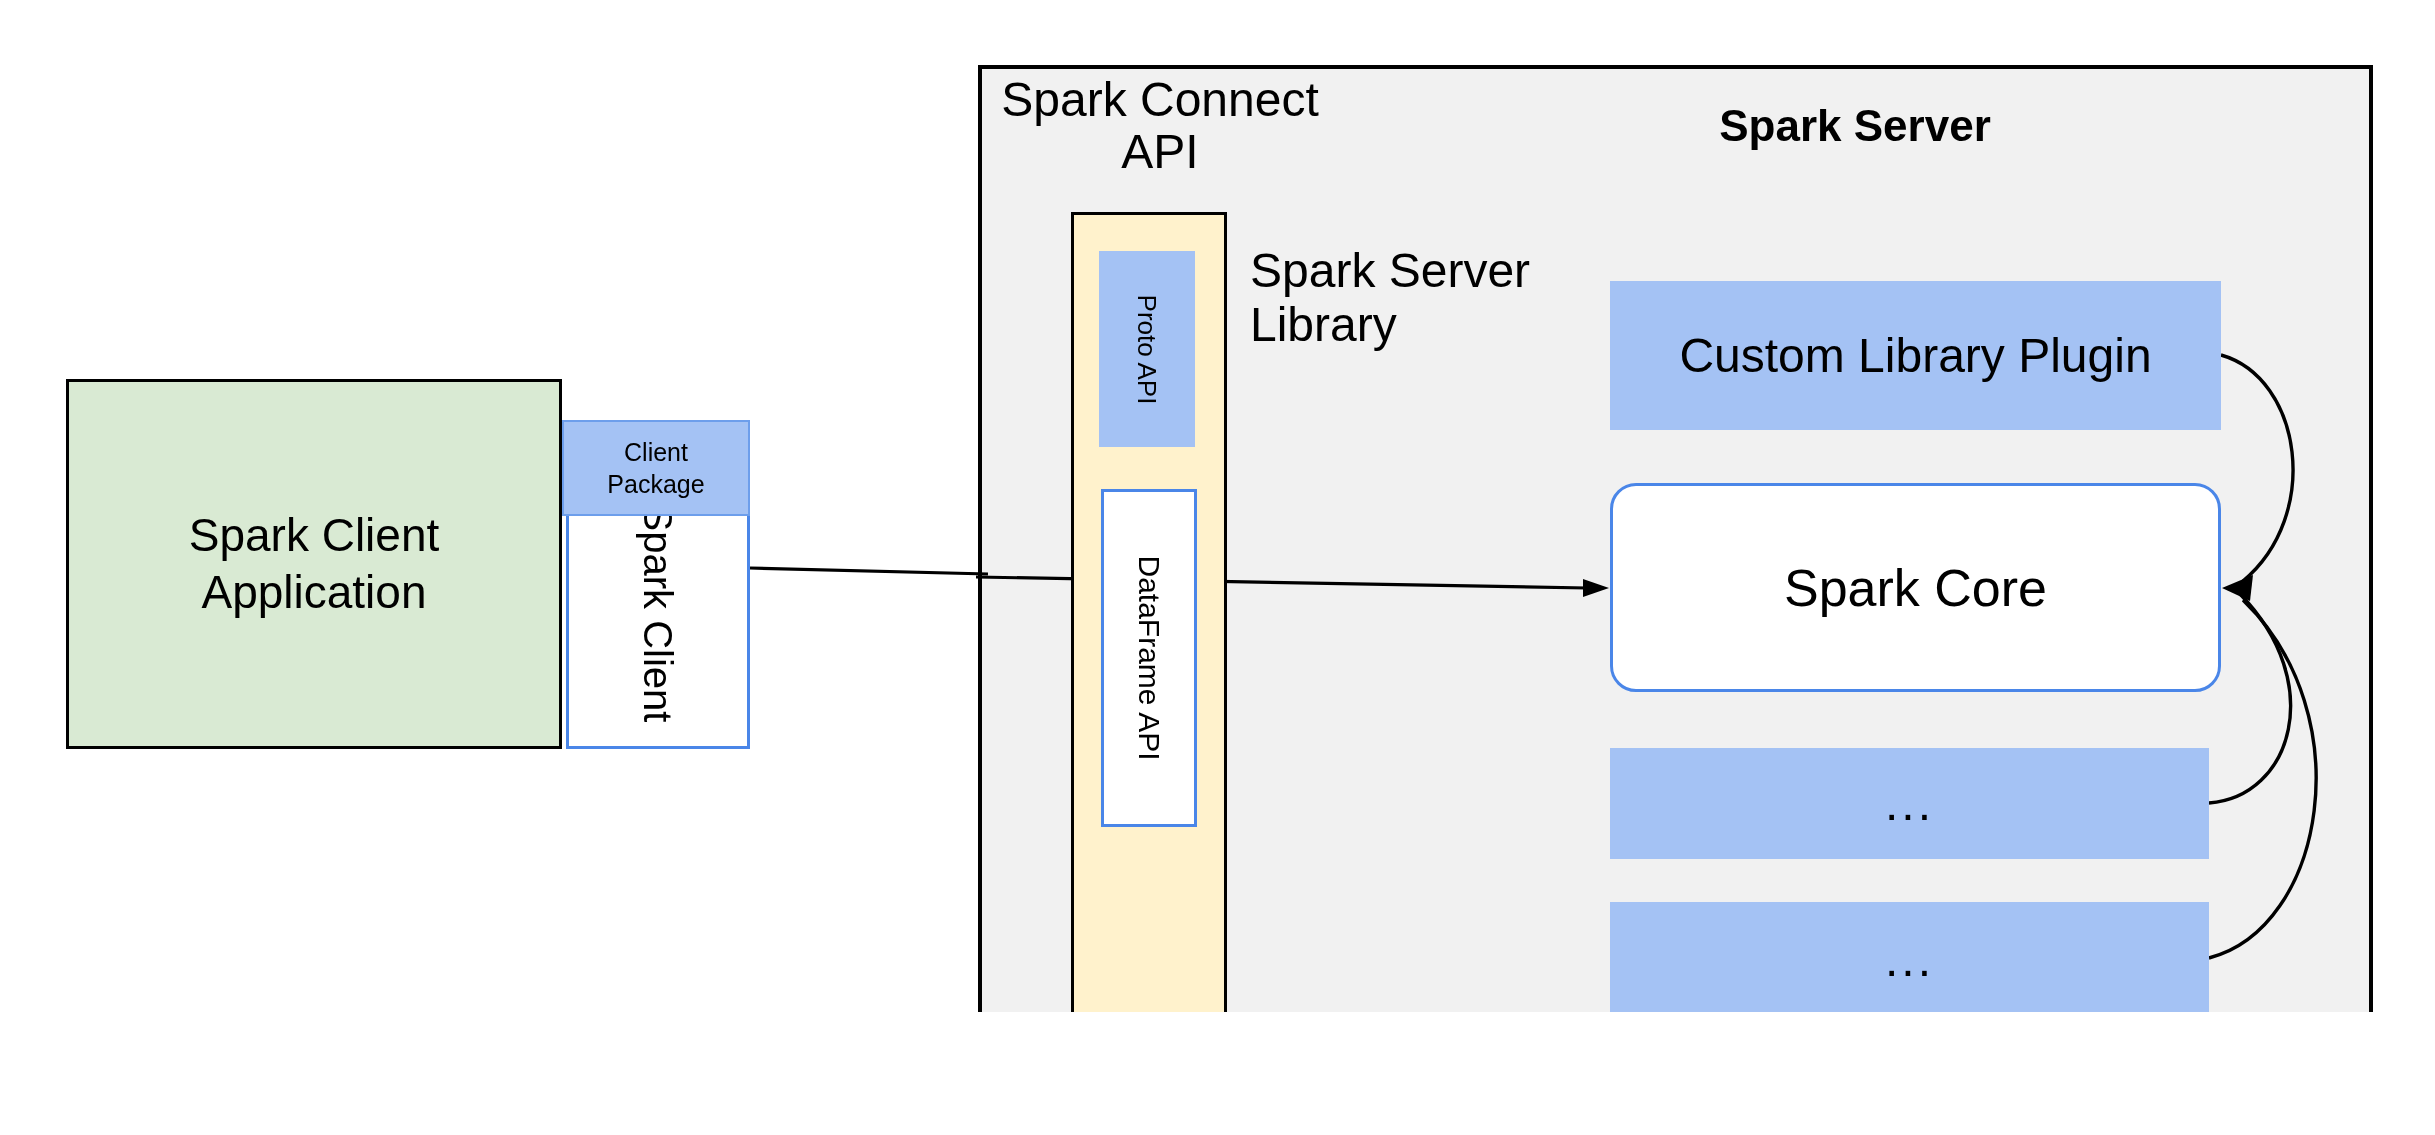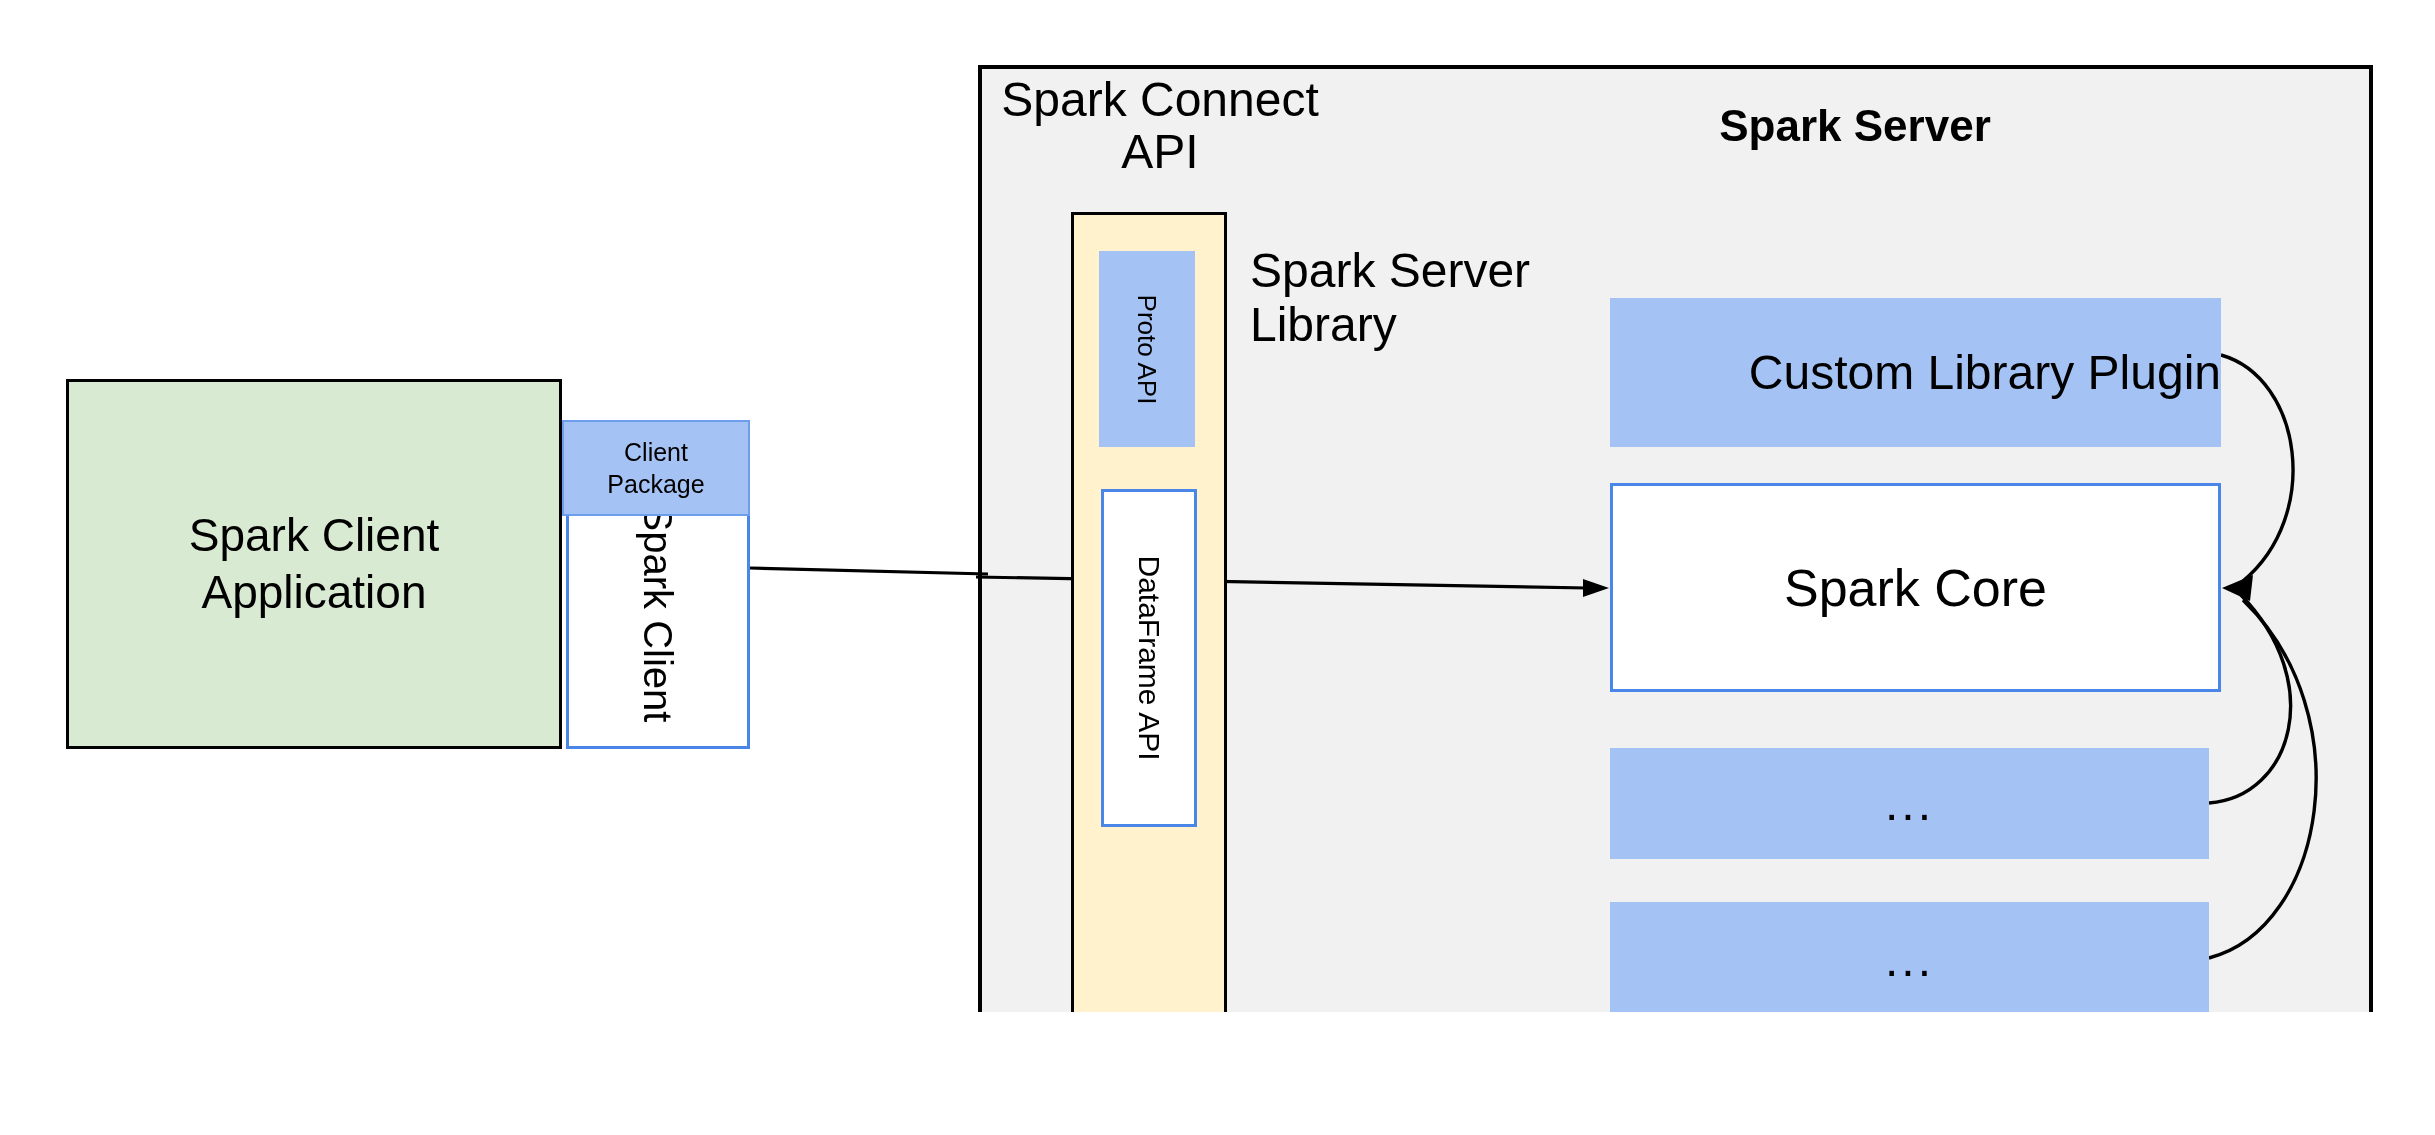--- a/index.html
+++ b/index.html
@@ -79,26 +79,26 @@
     z-index: 4;
   }
   .proto-api .rot { font-size: 26px; }
   .dataframe-api {
     left: 1101px; top: 489px; width: 96px; height: 338px;
     z-index: 4;
   }
   .dataframe-api .rot { font-size: 30px; }
 
   .clp-box {
-    left: 1610px; top: 298px; width: 611px; height: 149px;
-    font-size: 48px; z-index: 3; justify-content: flex-end;
+    left: 1610px; top: 281px; width: 611px; height: 149px;
+    font-size: 48px; z-index: 3;
   }
   .spark-core-box {
     left: 1610px; top: 483px; width: 611px; height: 209px;
-    font-size: 52px; z-index: 3;
+    font-size: 52px; z-index: 3; border-radius: 26px;
   }
   .dots-box-1 {
     left: 1610px; top: 748px; width: 599px; height: 111px;
     font-size: 48px; letter-spacing: 3px; z-index: 3;
   }
   .dots-box-2 {
     left: 1610px; top: 902px; width: 599px; height: 114px;
     font-size: 48px; letter-spacing: 3px; z-index: 3;
   }
 </style>

